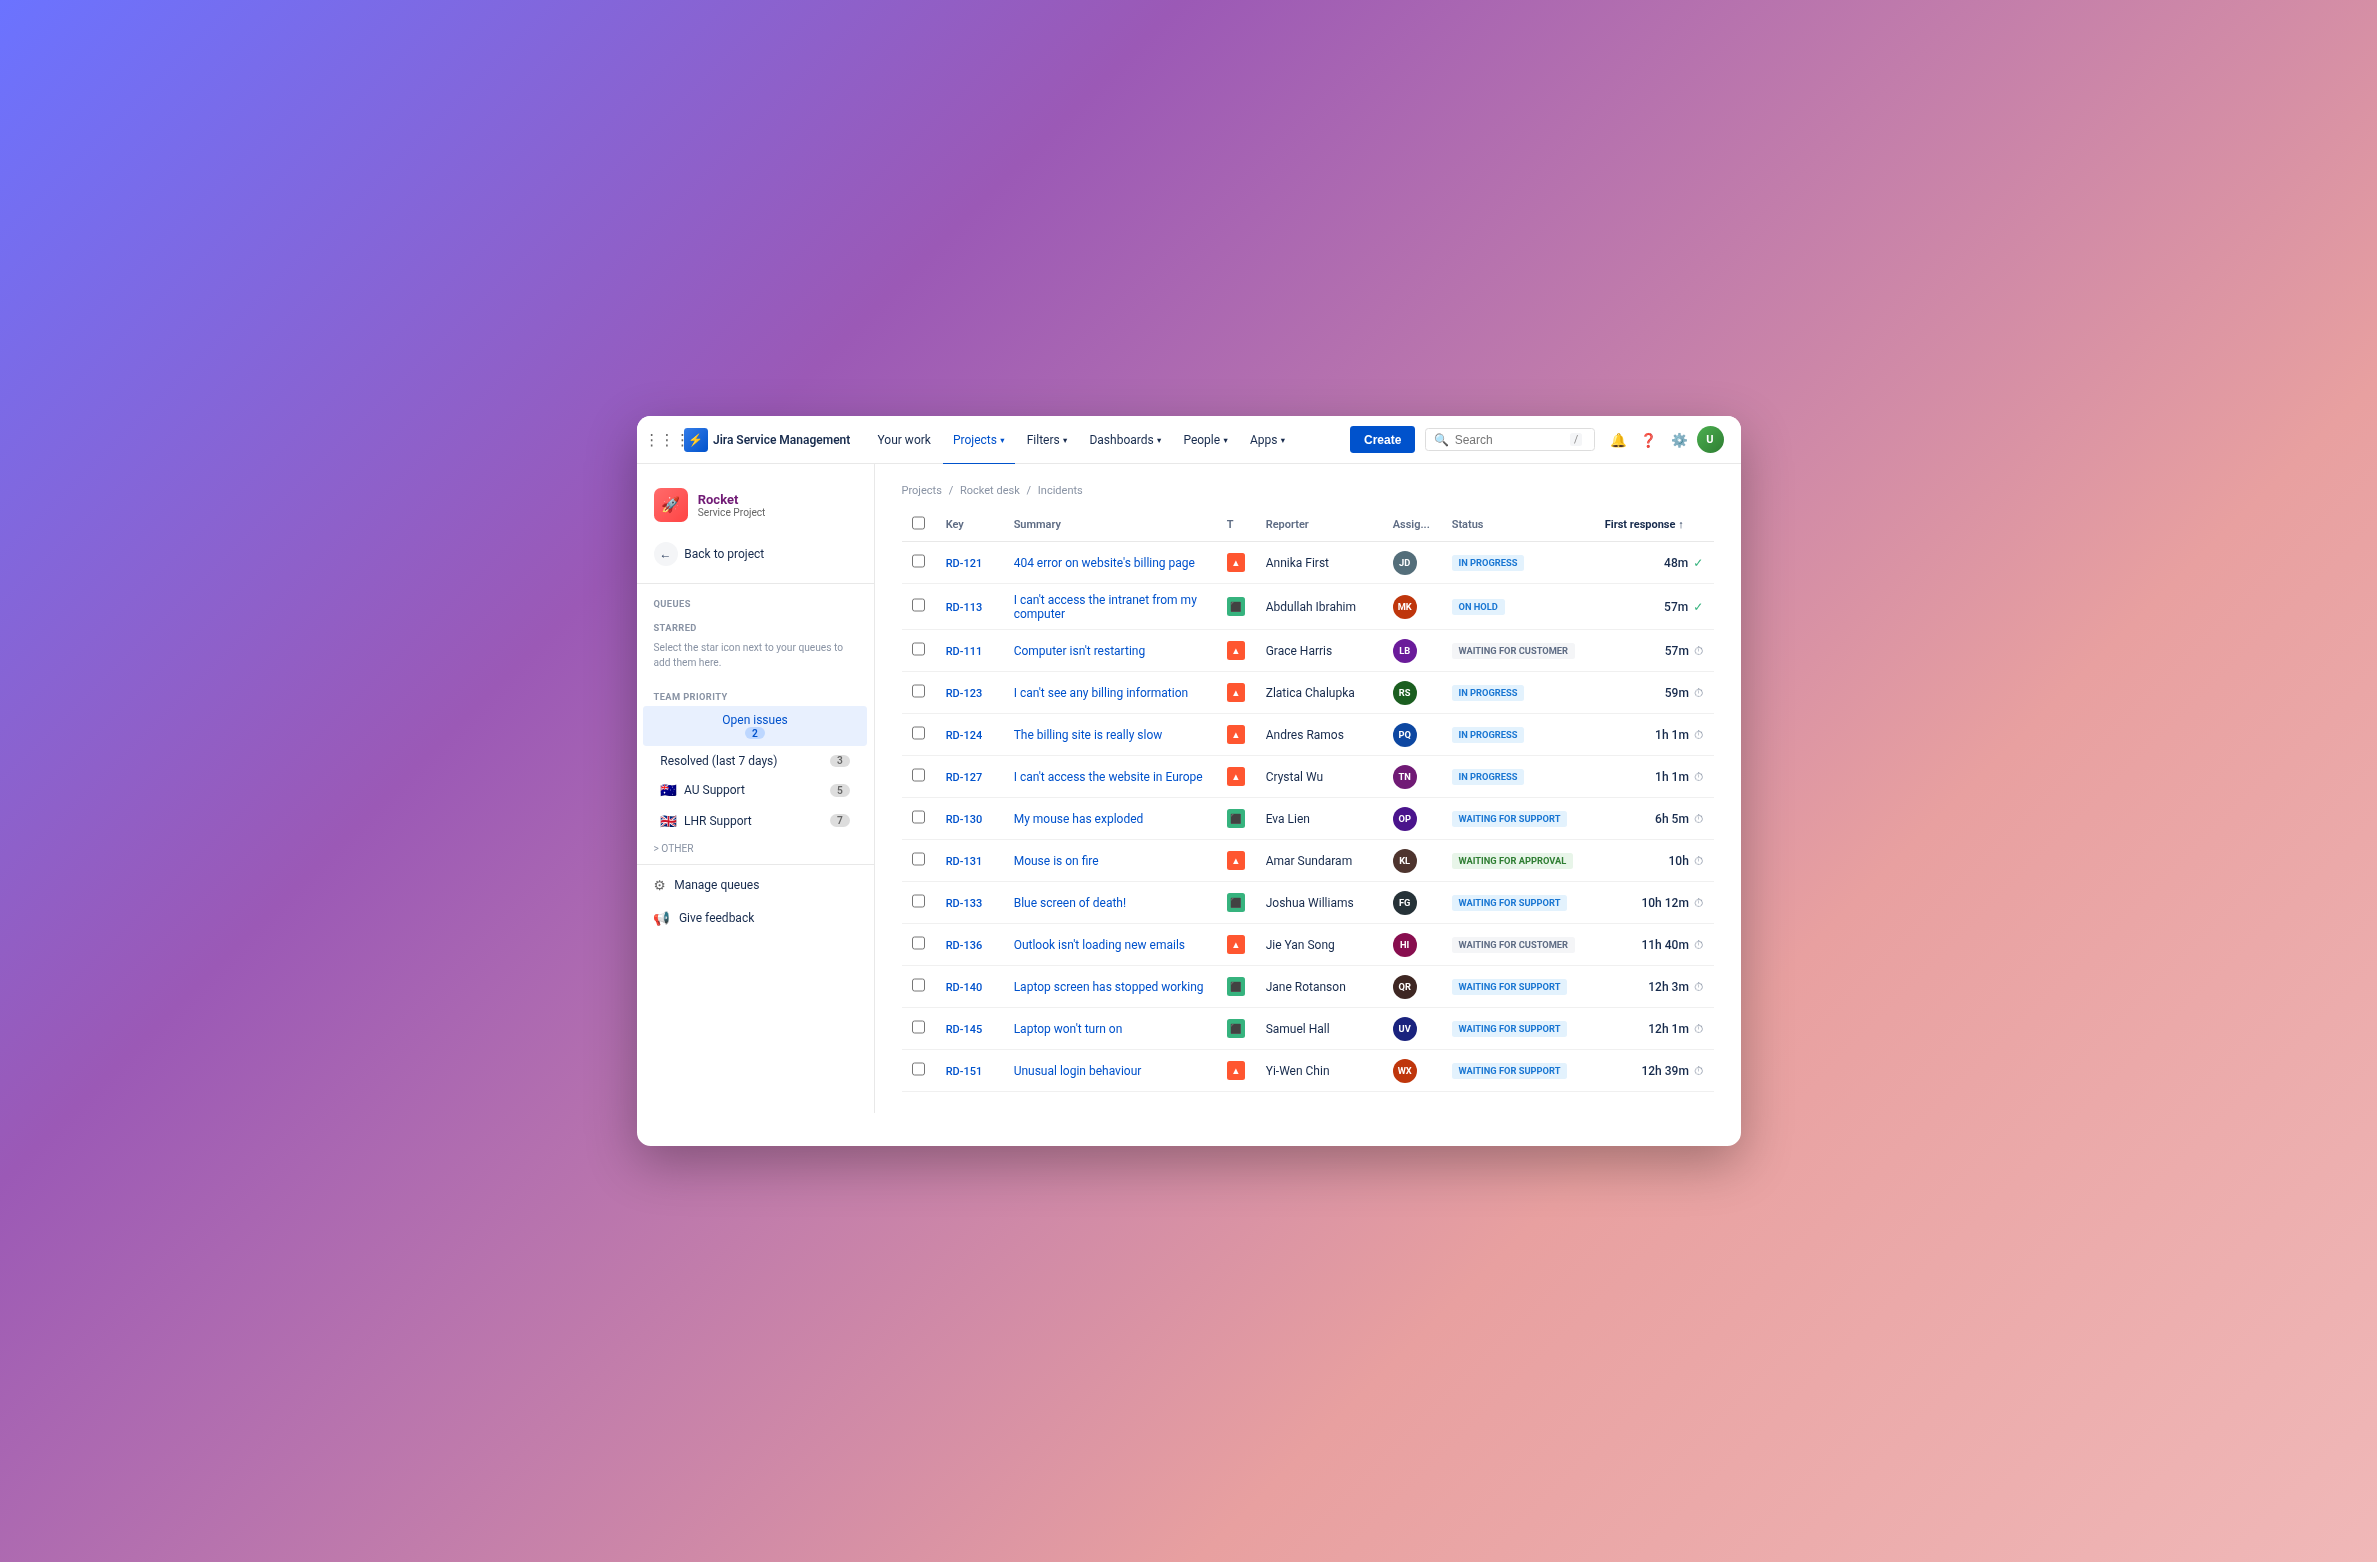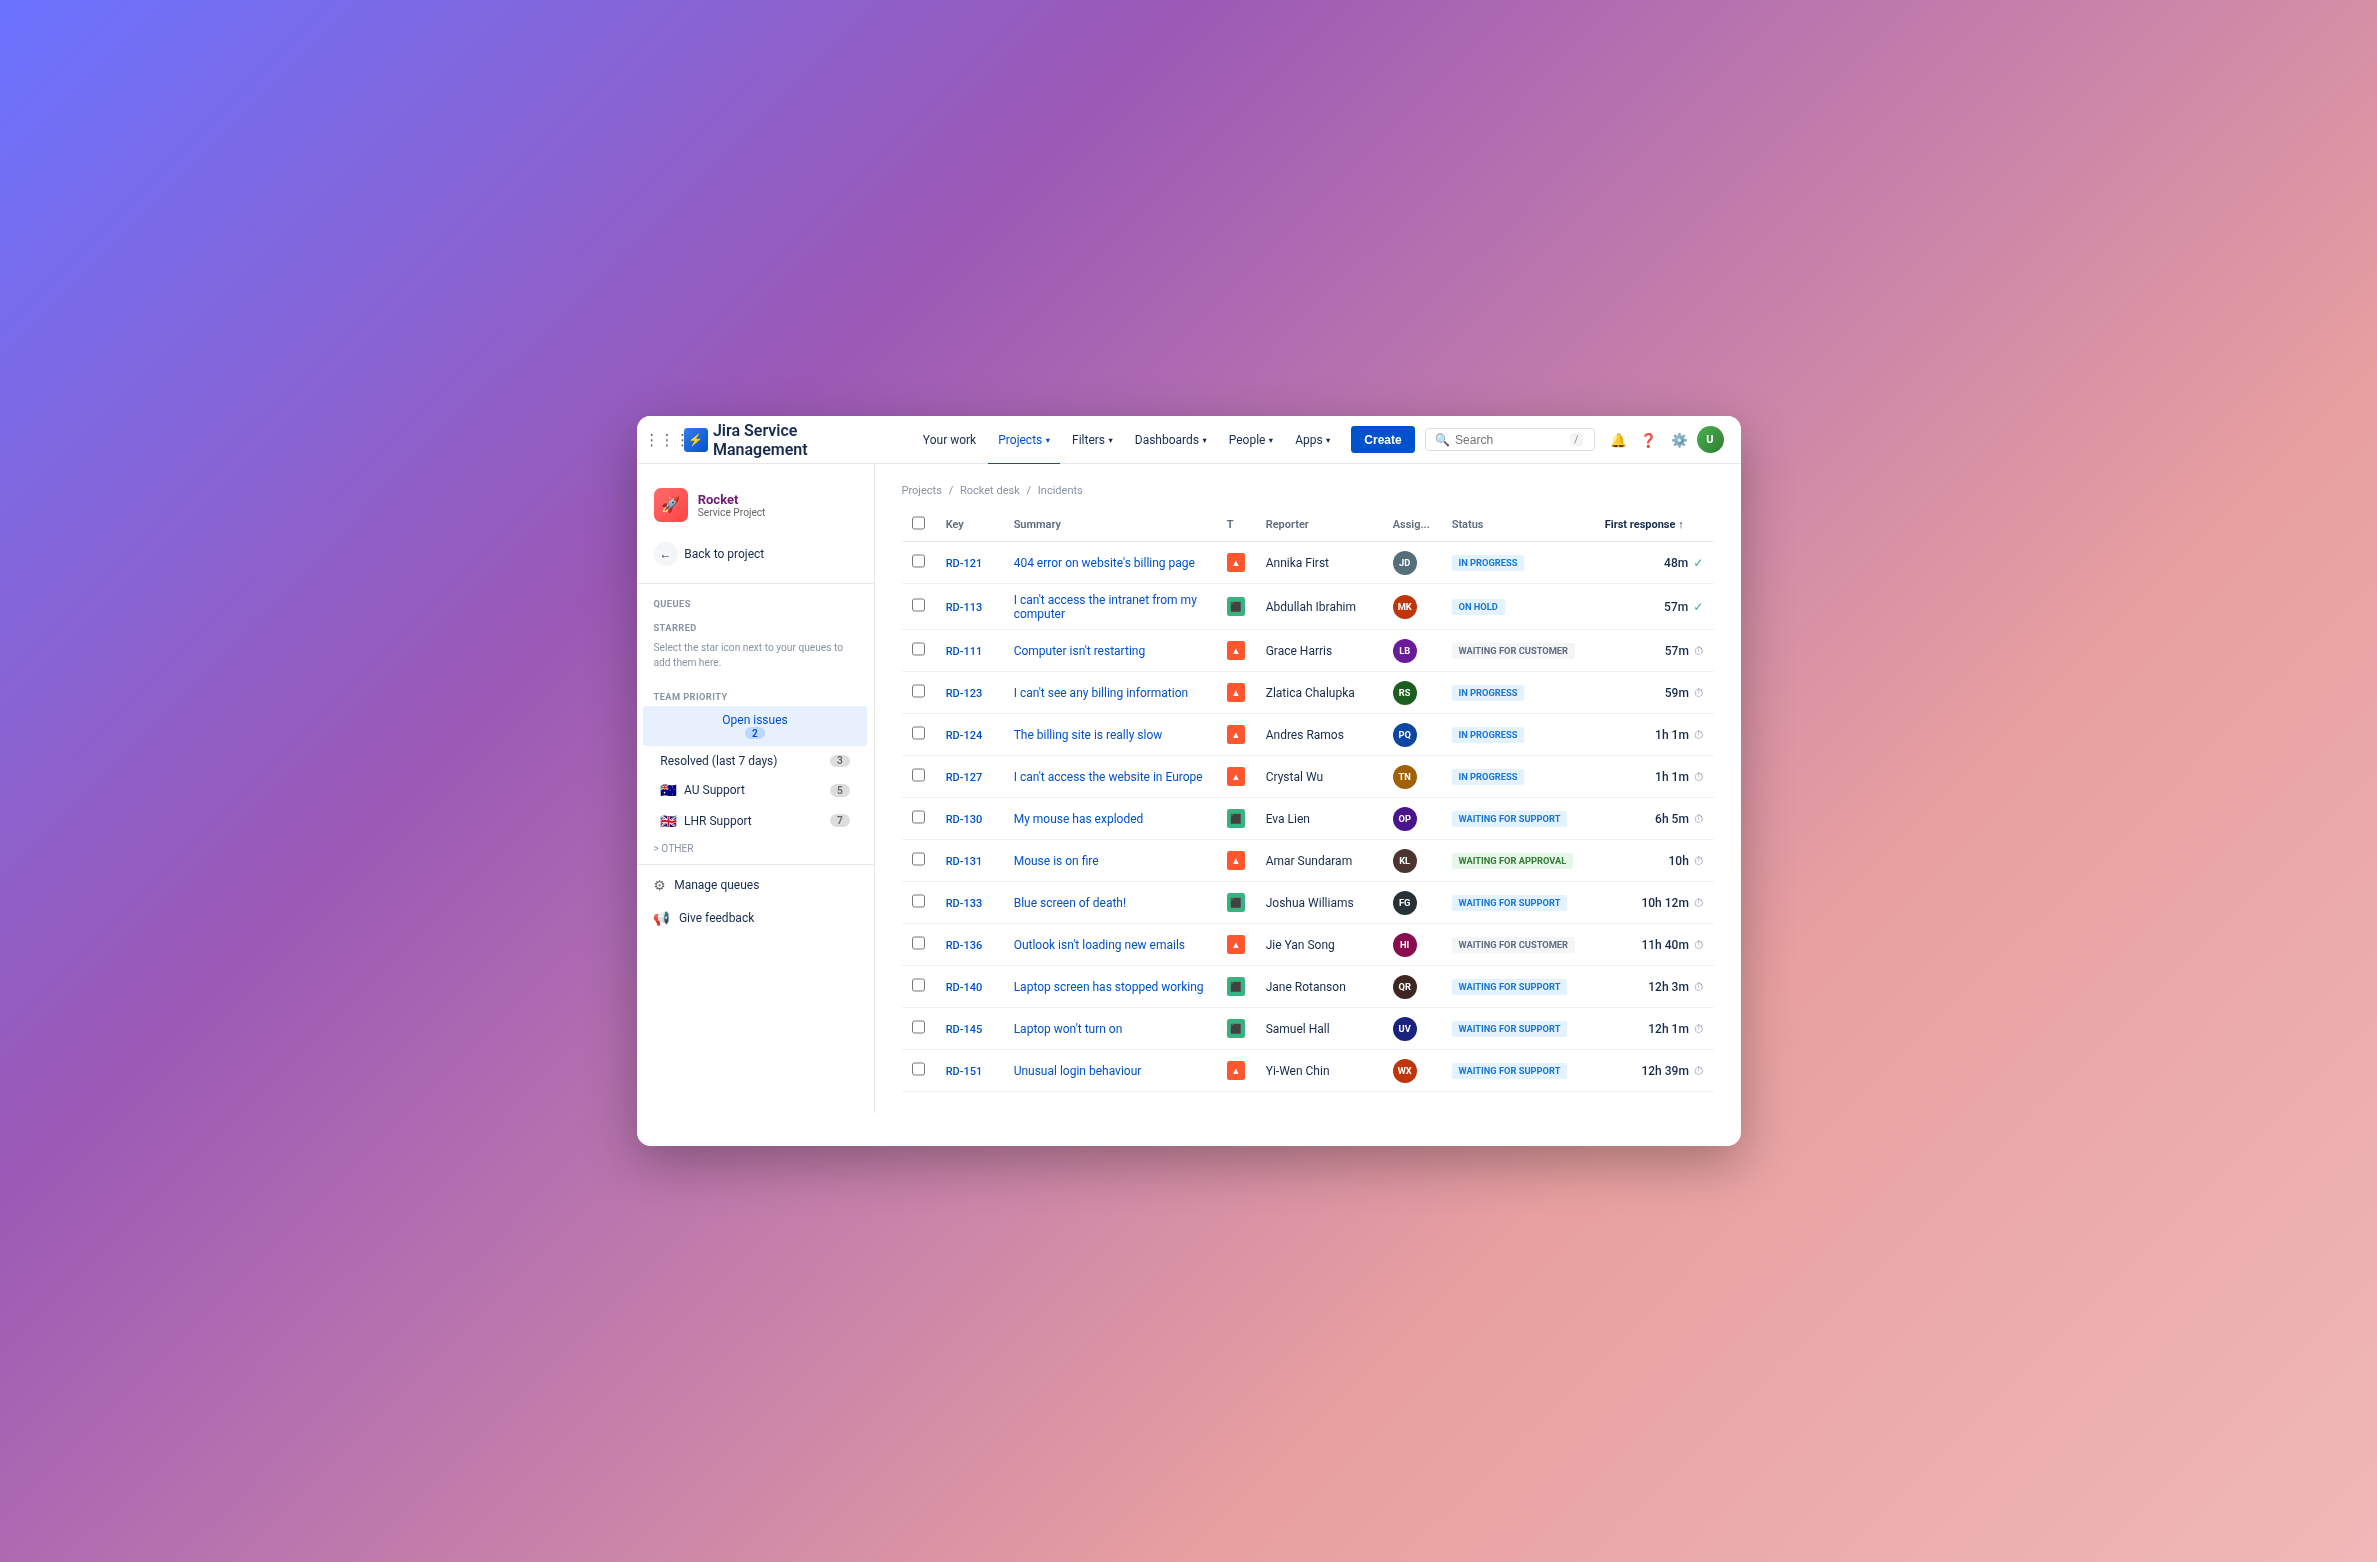--- a/index.html
+++ b/index.html
@@ -41,21 +41,21 @@
       margin-right: 13.6px; cursor: pointer;
     }
     .nav-logo-icon {
       width: 24px; height: 24px;
       background: linear-gradient(135deg, #357DE8, #0052CC);
       border-radius: 3.4px;
       display: flex; align-items: center; justify-content: center;
       color: white; font-size: 12px; font-weight: bold;
     }
     .nav-logo-text {
-      font-size: 16px; font-weight: 600; color: #172B4D;
+      font-size: 12px; font-weight: 600; color: #172B4D;
     }
     .nav-items {
       display: flex; align-items: center; gap: 1.7px;
       flex: 1;
     }
     .nav-item {
       padding: 6.8px 10.2px;
       font-size: 12px; color: #172B4D;
       cursor: pointer; border-radius: 3.4px;
       display: flex; align-items: center; gap: 3.4px;
@@ -601,21 +601,21 @@
     <td>
       <span class="issue-summary">I can't access the website in Europe</span>
     </td>
     <td>
       <div class="type-icon type-incident">▲</div>
     </td>
     <td>
       <span class="reporter-name">Crystal Wu</span>
     </td>
     <td>
-      <div class="assignee-avatar" style="background:#a16207">TN</div>
+      <div class="assignee-avatar" style="background:#701a75">TN</div>
     </td>
     <td>
       <span class="status-badge status-in-progress">IN PROGRESS</span>
     </td>
     <td>
       <div class="first-response">
         <span class="time">1h 1m</span>
         <span class="clock-icon">⏱</span>
       </div>
     </td>

